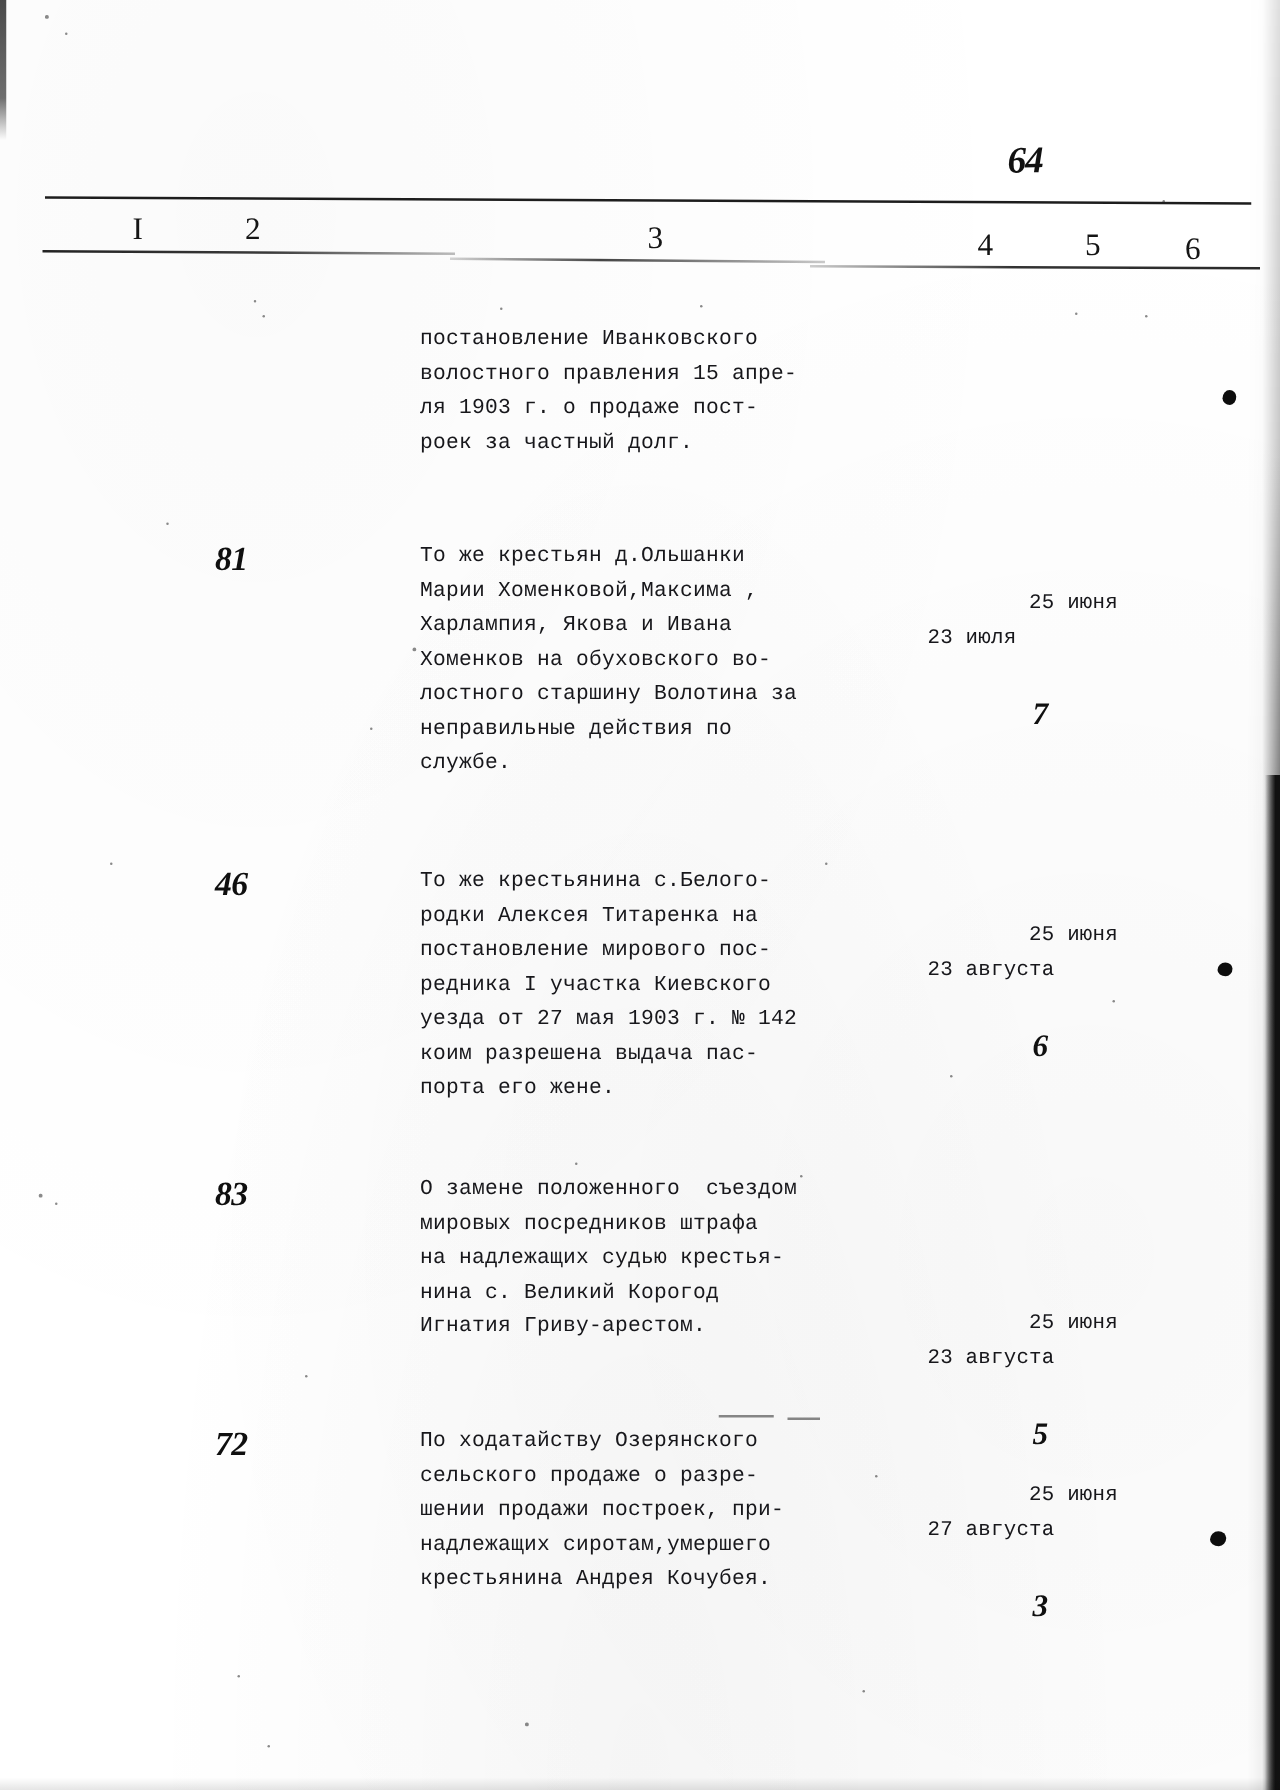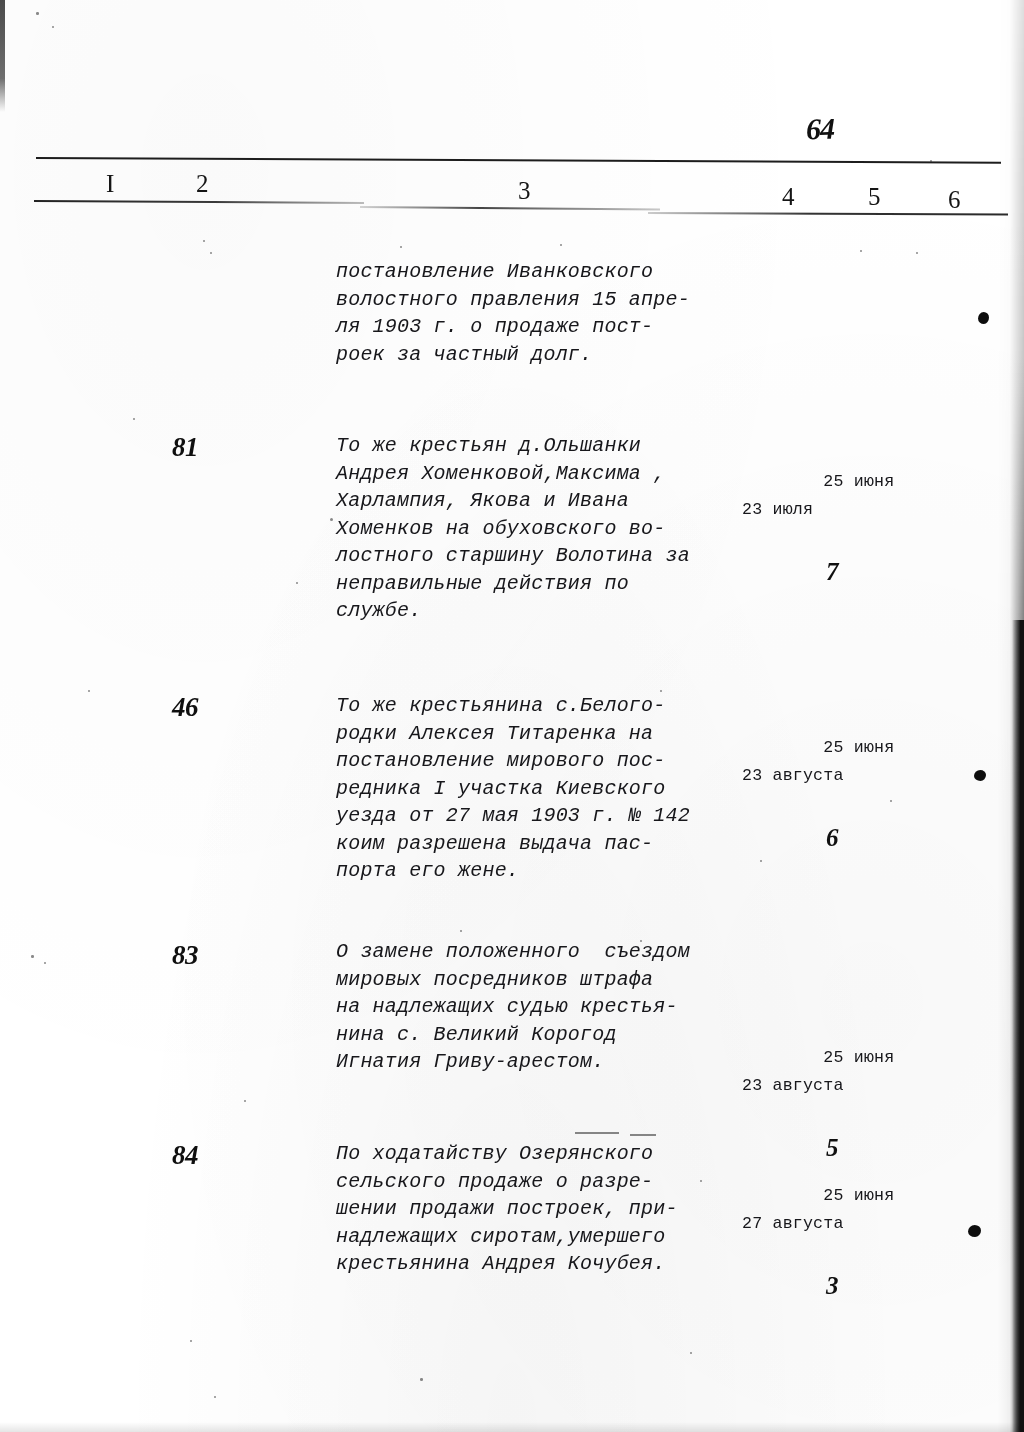--- a/index.html
+++ b/index.html
@@ -152,26 +152,25 @@
     font-weight: 700;
     font-style: italic;
     color: #0f0f0f;
     letter-spacing: -0.5px;
   }
 
   .col-text {
     position: absolute;
     left: 336px;
     width: 400px;
-    font-size: 20px;
+    font-size: 17px;
     line-height: 27.5px;
     letter-spacing: 0.2px;
     white-space: pre;
     color: #17171b;
-    font-style: italic;
   }
 
   .col-dates {
     position: absolute;
     left: 742px;
     width: 230px;
     font-size: 16.6px;
     line-height: 28px;
     letter-spacing: 0.2px;
     white-space: pre;
@@ -248,21 +247,21 @@
 роек за частный долг.</div>
       <div class="col-dates">
         <span></span>
         <span class="hand-num"></span>
       </div>
     </div>
 
     <div class="row" id="row-1">
       <div class="col-num">81</div>
       <div class="col-text">То же крестьян д.Ольшанки
-Андрея Хоменковой,Максима ,
+Марии Хоменковой,Максима ,
 Харлампия, Якова и Ивана
 Хоменков на обуховского во-
 лостного старшину Волотина за
 неправильные действия по
 службе.</div>
       <div class="col-dates">
         <span>25 июня
 23 июля</span>
         <span class="hand-num">7</span>
       </div>
@@ -292,21 +291,21 @@
 нина с. Великий Корогод
 Игнатия Гриву-арестом.</div>
       <div class="col-dates">
         <span>25 июня
 23 августа</span>
         <span class="hand-num">5</span>
       </div>
     </div>
 
     <div class="row" id="row-4">
-      <div class="col-num">84</div>
+      <div class="col-num">72</div>
       <div class="col-text">По ходатайству Озерянского
 сельского продаже о разре-
 шении продажи построек, при-
 надлежащих сиротам,умершего
 крестьянина Андрея Кочубея.</div>
       <div class="col-dates">
         <span>25 июня
 27 августа</span>
         <span class="hand-num">3</span>
       </div>

